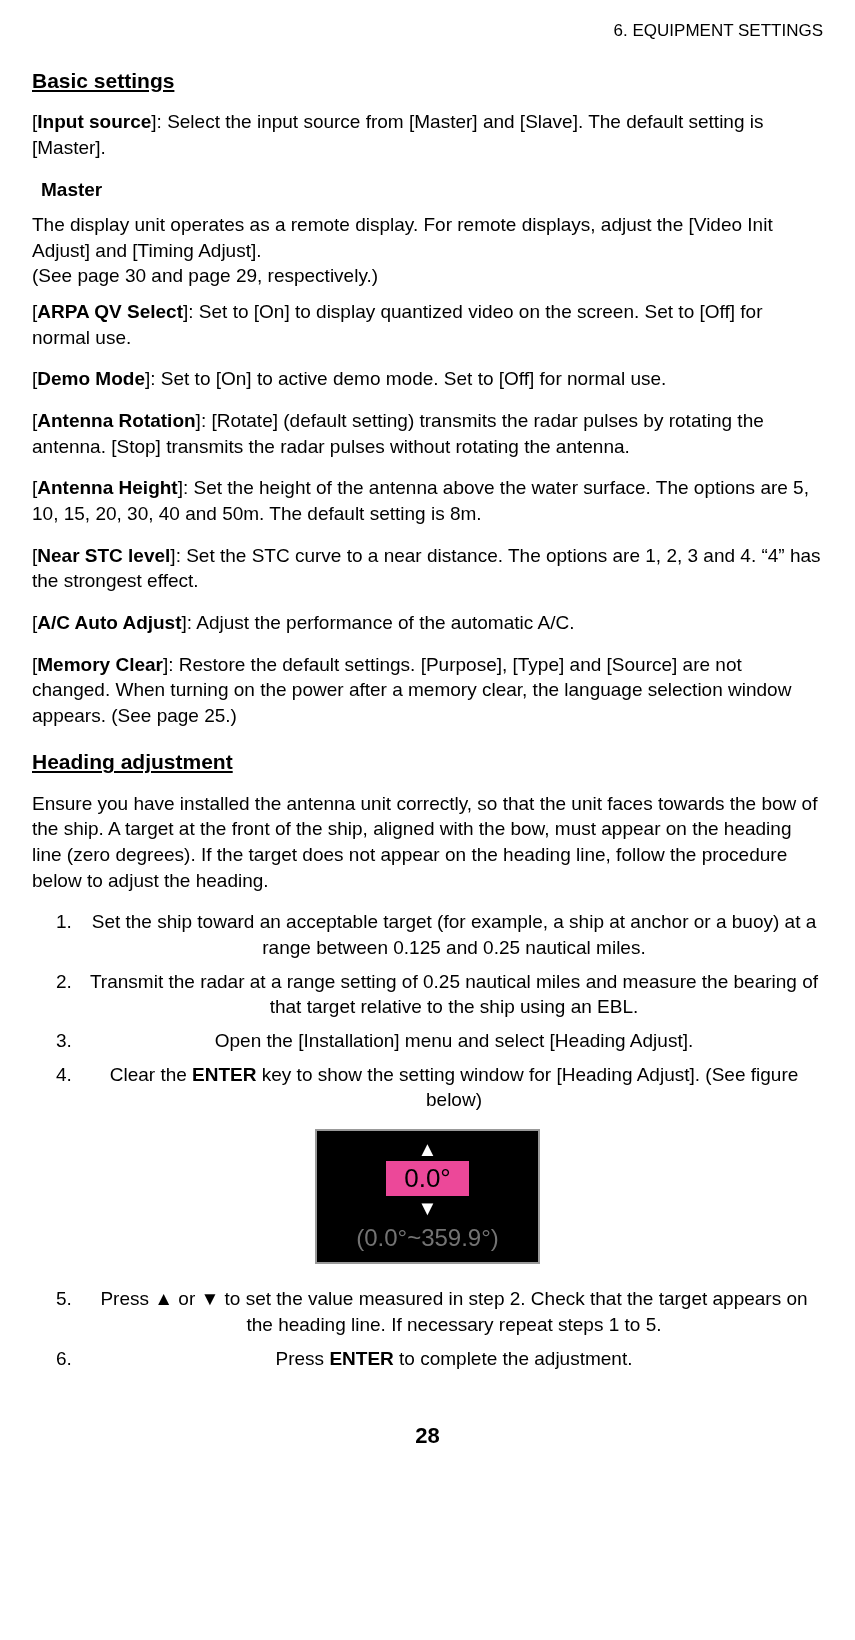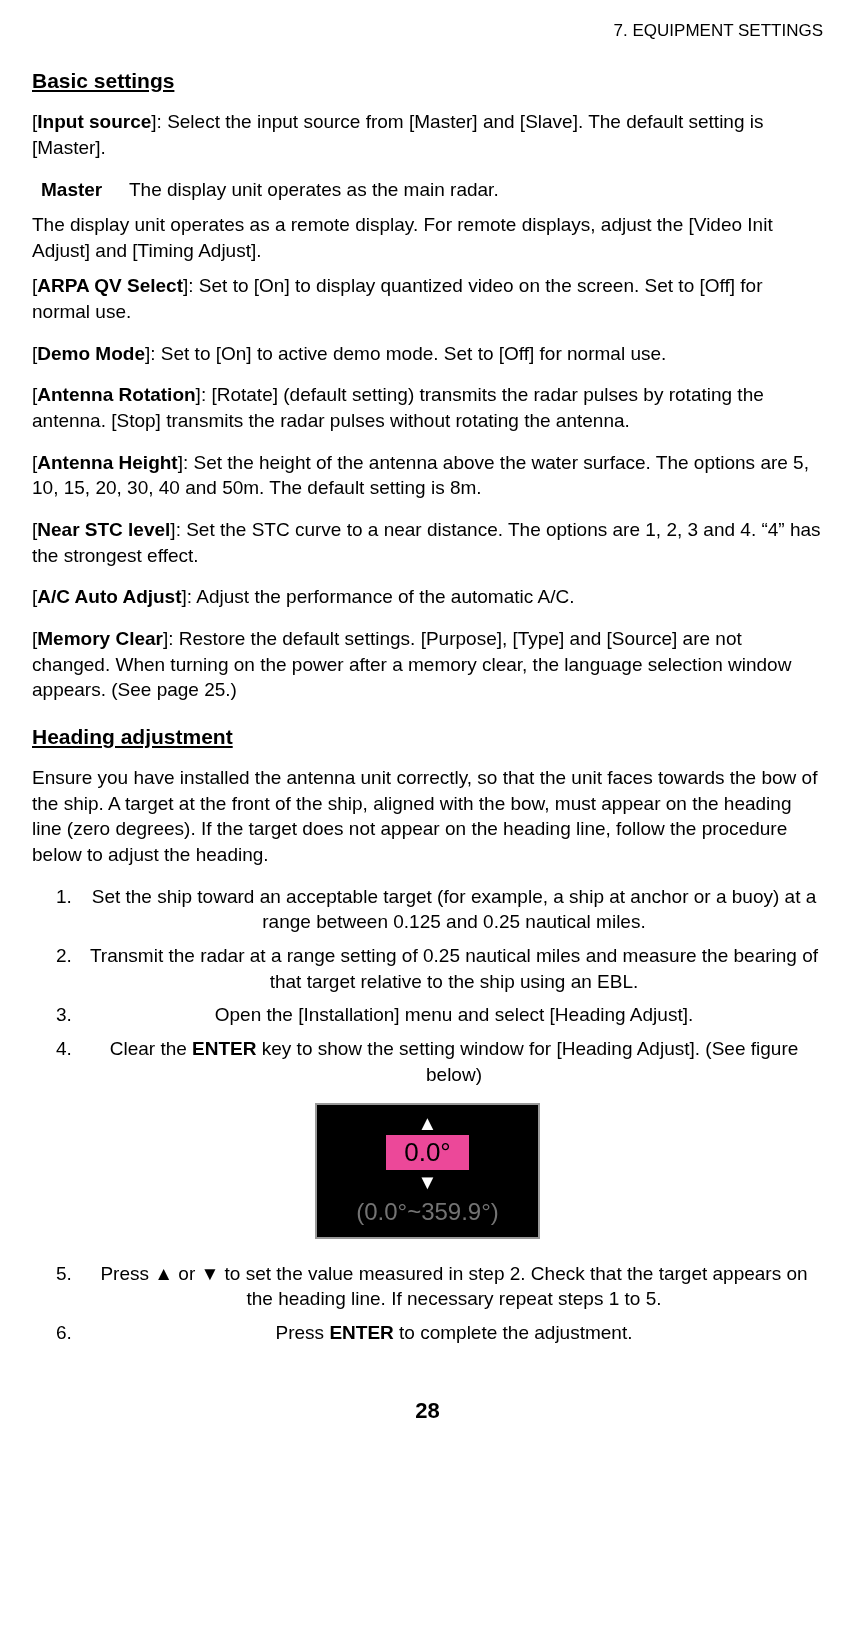--- a/index.html
+++ b/index.html
@@ -84,34 +84,34 @@
       text-align: center;
       font-weight: bold;
       font-size: 22px;
       margin-top: 50px;
     }
     .bold { font-weight: bold; }
   </style>
 </head>
 <body>
 
-<div class="header-right">7.  EQUIPMENT SETTINGS</div>
+<div class="header-right">6.  EQUIPMENT SETTINGS</div>
 
 <div class="section-heading">Basic settings</div>
 
 <p>[<span class="bold">Input source</span><span>]: Select the input source from [Master] and [Slave]. The default setting is [Master].</span></p>
 
 <div class="def-table">
   <div class="def-row">
     <div class="def-term">Master</div>
-    <div class="def-desc">The display unit operates as the main radar.</div>
   </div>
   <div class="def-row">
     <div class="def-desc">
       <span>The display unit operates as a remote display. For remote displays, adjust the [Video Init Adjust] and [Timing Adjust].</span><br>
+      <span>(See page 30 and page 29, respectively.)</span>
     </div>
   </div>
 </div>
 
 <p>[<span class="bold">ARPA QV Select</span><span>]: Set to [On] to display quantized video on the screen. Set to [Off] for normal use.</span></p>
 
 <p>[<span class="bold">Demo Mode</span><span>]: Set to [On] to active demo mode. Set to [Off] for normal use.</span></p>
 
 <p>[<span class="bold">Antenna Rotation</span><span>]: [Rotate] (default setting) transmits the radar pulses by rotating the antenna. [Stop] transmits the radar pulses without rotating the antenna.</span></p>
 

